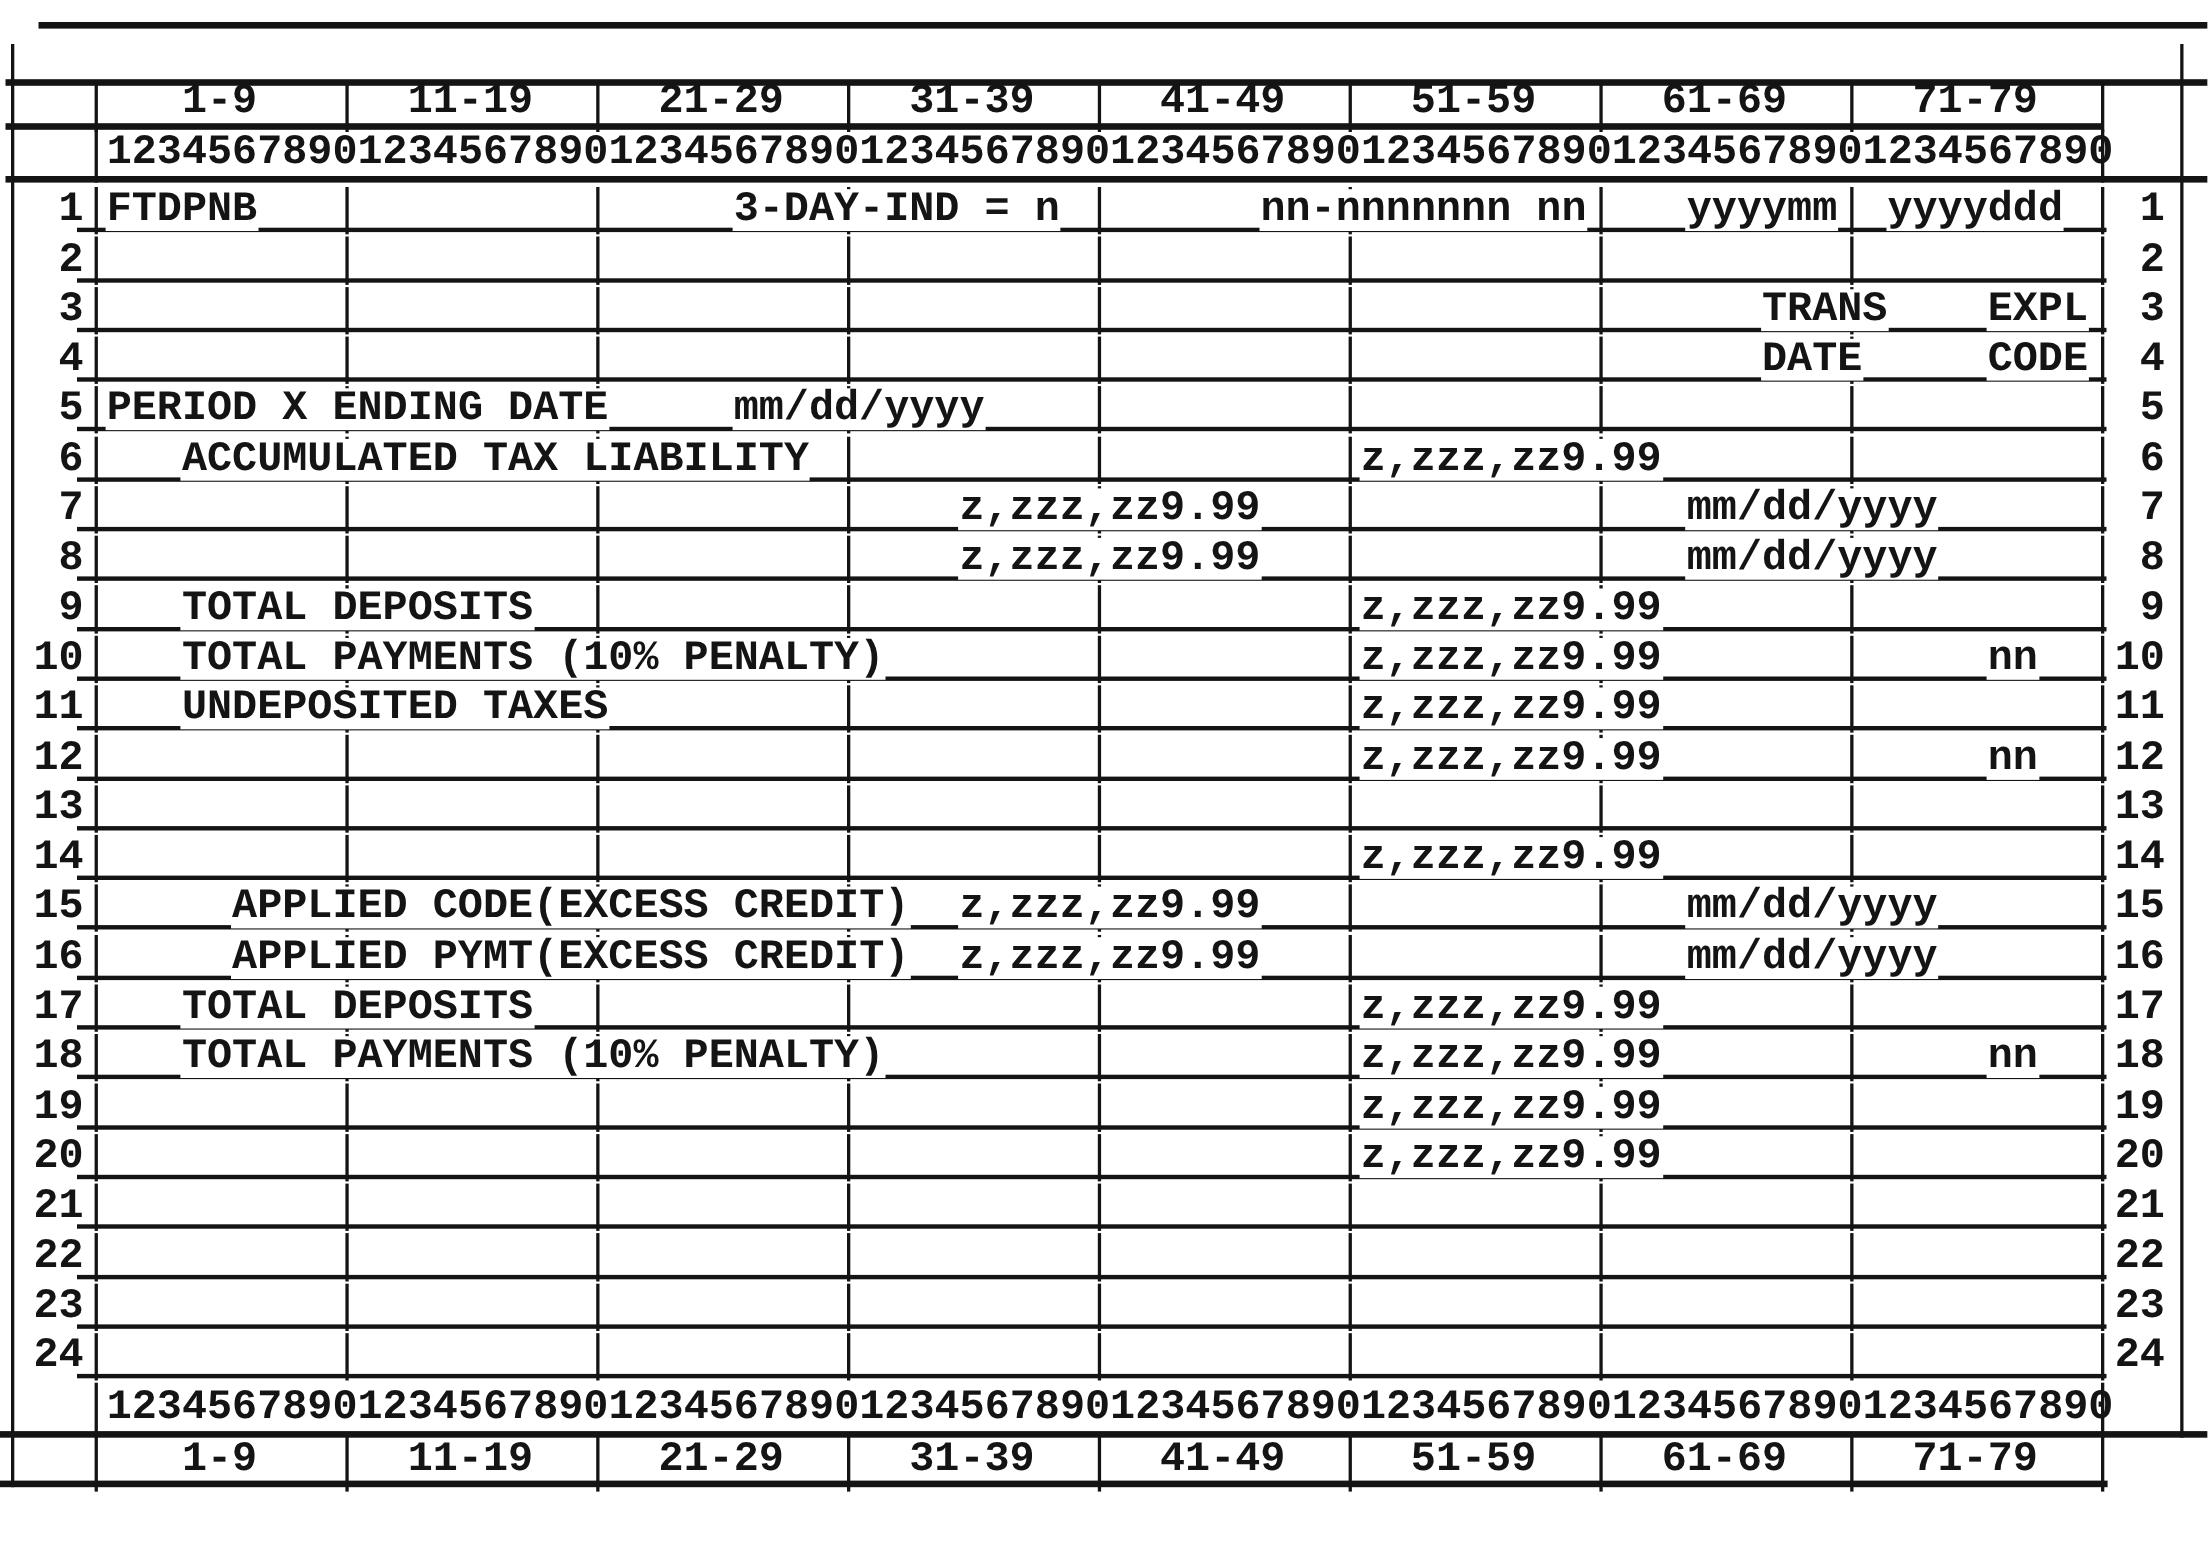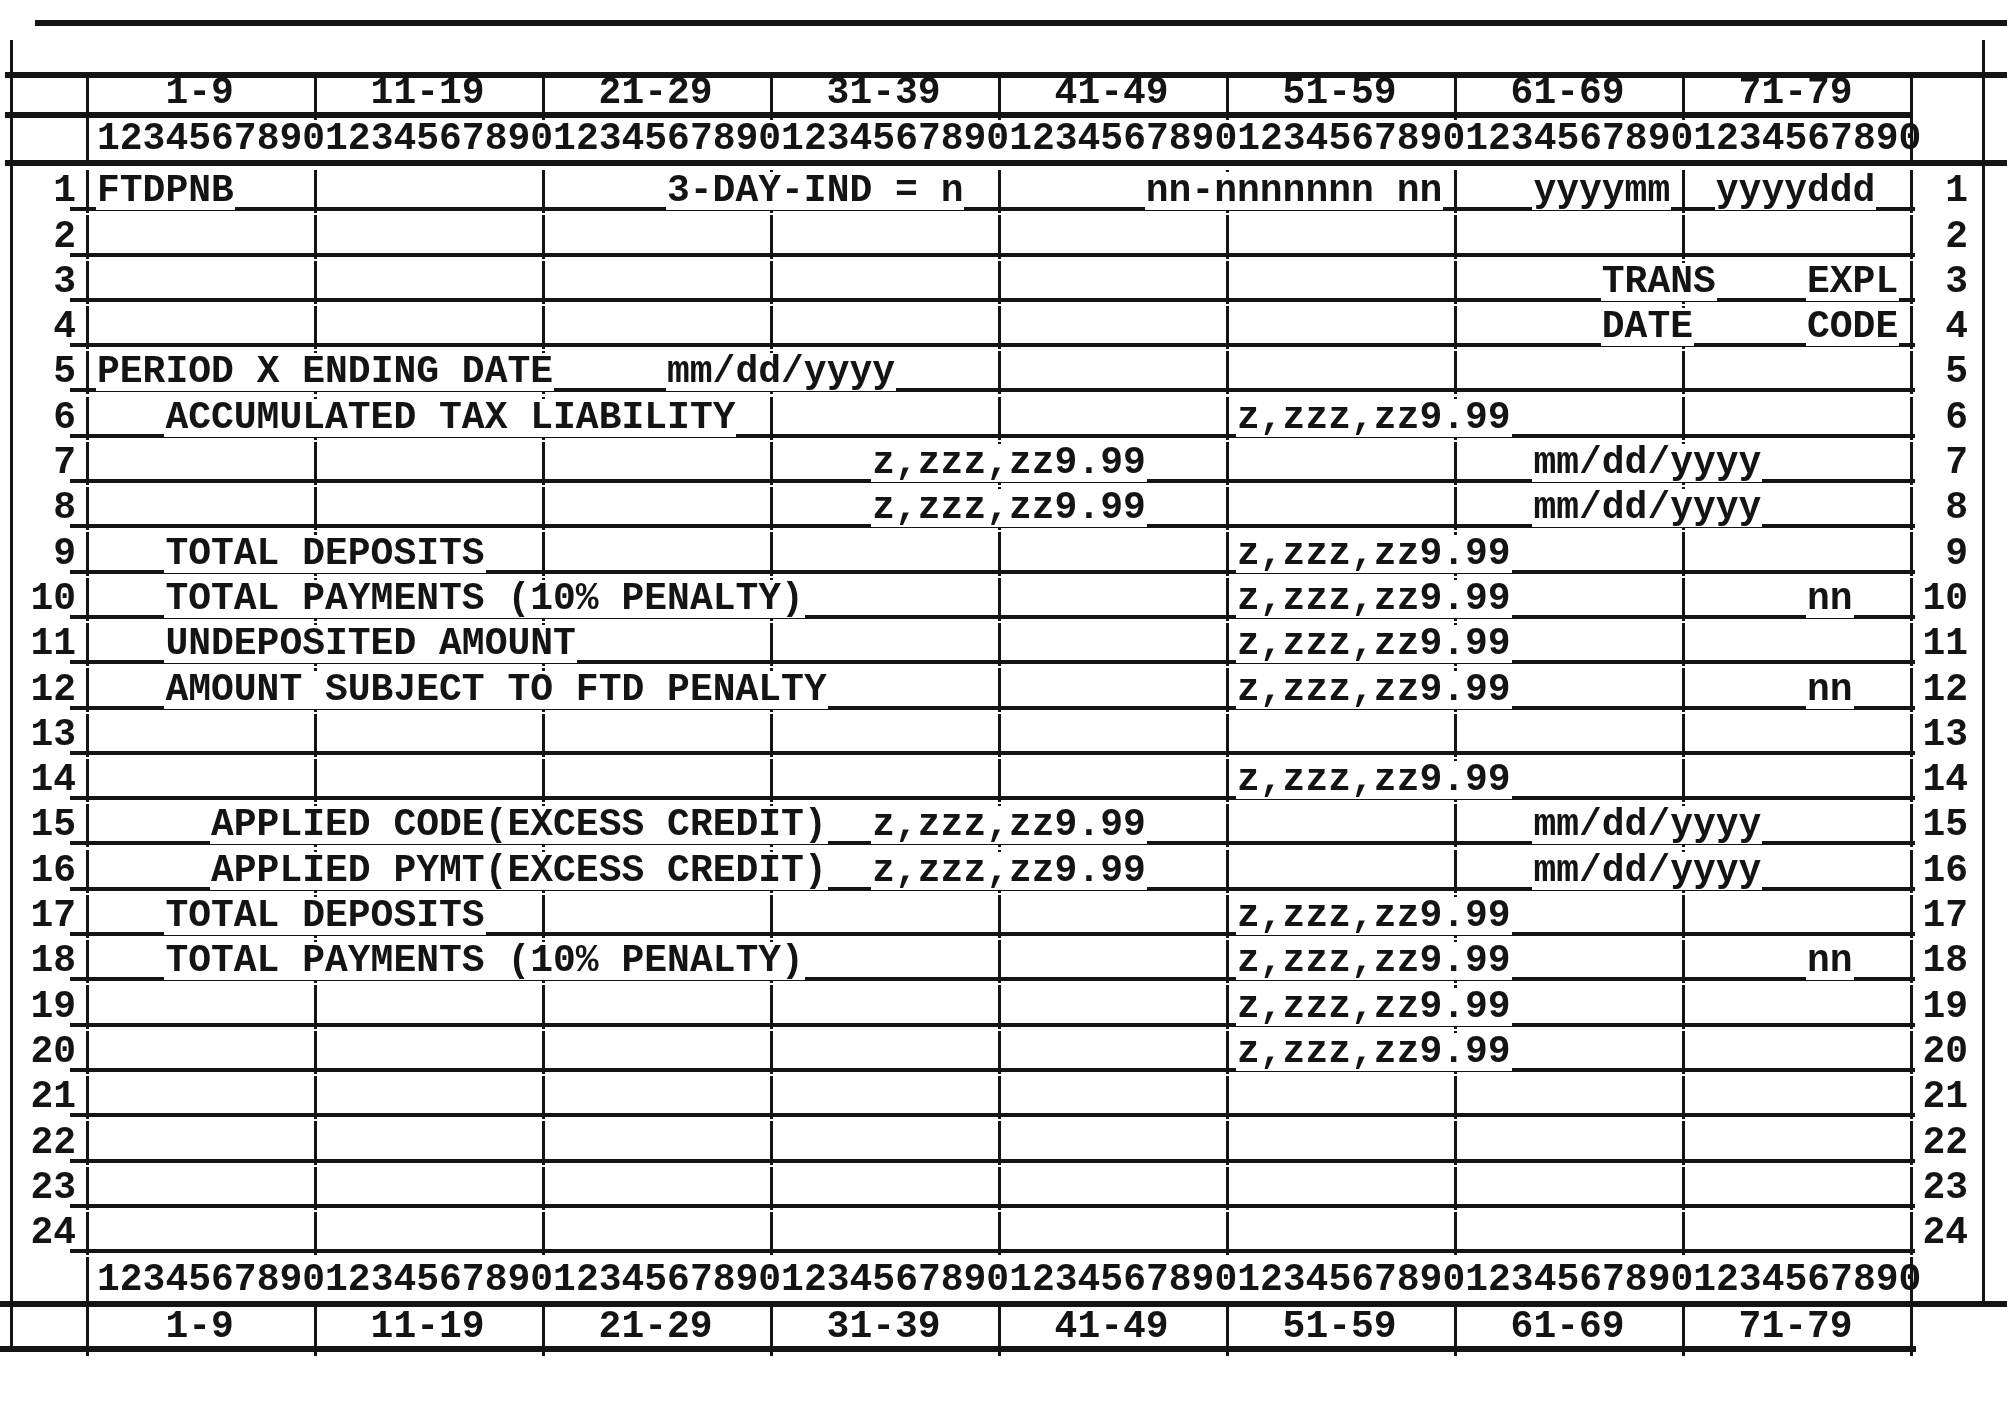--- a/index.html
+++ b/index.html
@@ -244,37 +244,36 @@
         <div class="tick" style="left: 313.6px; top: 4px; bottom: -2px;"></div>
         <div class="tick" style="left: 541.6px; top: 4px; bottom: -2px;"></div>
         <div class="tick" style="left: 769.6px; top: 4px; bottom: -2px;"></div>
         <div class="tick" style="left: 997.6px; top: 4px; bottom: -2px;"></div>
         <div class="tick" style="left: 1225.6px; top: 4px; bottom: -2px;"></div>
         <div class="tick" style="left: 1453.6px; top: 4px; bottom: -2px;"></div>
         <div class="tick" style="left: 1681.6px; top: 4px; bottom: -2px;"></div>
         <div class="tick" style="left: 1909.6px; top: 4px; bottom: -2px;"></div>
         <span class="row-num left">11</span>
         <span class="row-num right">11</span>
-        <span class="seg" style="left: 164.4px;">UNDEPOSITED AMOUNT</span>
+        <span class="seg" style="left: 164.4px;">UNDEPOSITED TAXES</span>
         <span class="seg" style="left: 1236px;">z,zzz,zz9.99</span>
       </div>
       <div class="grid-row" style="top: 498.3px; height: 45.3px;">
         <div class="row-rule"></div>
         <div class="tick" style="left: 85.6px; top: 4px; bottom: -2px;"></div>
         <div class="tick" style="left: 313.6px; top: 4px; bottom: -2px;"></div>
         <div class="tick" style="left: 541.6px; top: 4px; bottom: -2px;"></div>
         <div class="tick" style="left: 769.6px; top: 4px; bottom: -2px;"></div>
         <div class="tick" style="left: 997.6px; top: 4px; bottom: -2px;"></div>
         <div class="tick" style="left: 1225.6px; top: 4px; bottom: -2px;"></div>
         <div class="tick" style="left: 1453.6px; top: 4px; bottom: -2px;"></div>
         <div class="tick" style="left: 1681.6px; top: 4px; bottom: -2px;"></div>
         <div class="tick" style="left: 1909.6px; top: 4px; bottom: -2px;"></div>
         <span class="row-num left">12</span>
         <span class="row-num right">12</span>
-        <span class="seg" style="left: 164.4px;">AMOUNT SUBJECT TO FTD PENALTY</span>
         <span class="seg" style="left: 1236px;">z,zzz,zz9.99</span>
         <span class="seg" style="left: 1806px;">nn</span>
       </div>
       <div class="grid-row" style="top: 543.6px; height: 45.3px;">
         <div class="row-rule"></div>
         <div class="tick" style="left: 85.6px; top: 4px; bottom: -2px;"></div>
         <div class="tick" style="left: 313.6px; top: 4px; bottom: -2px;"></div>
         <div class="tick" style="left: 541.6px; top: 4px; bottom: -2px;"></div>
         <div class="tick" style="left: 769.6px; top: 4px; bottom: -2px;"></div>
         <div class="tick" style="left: 997.6px; top: 4px; bottom: -2px;"></div>

